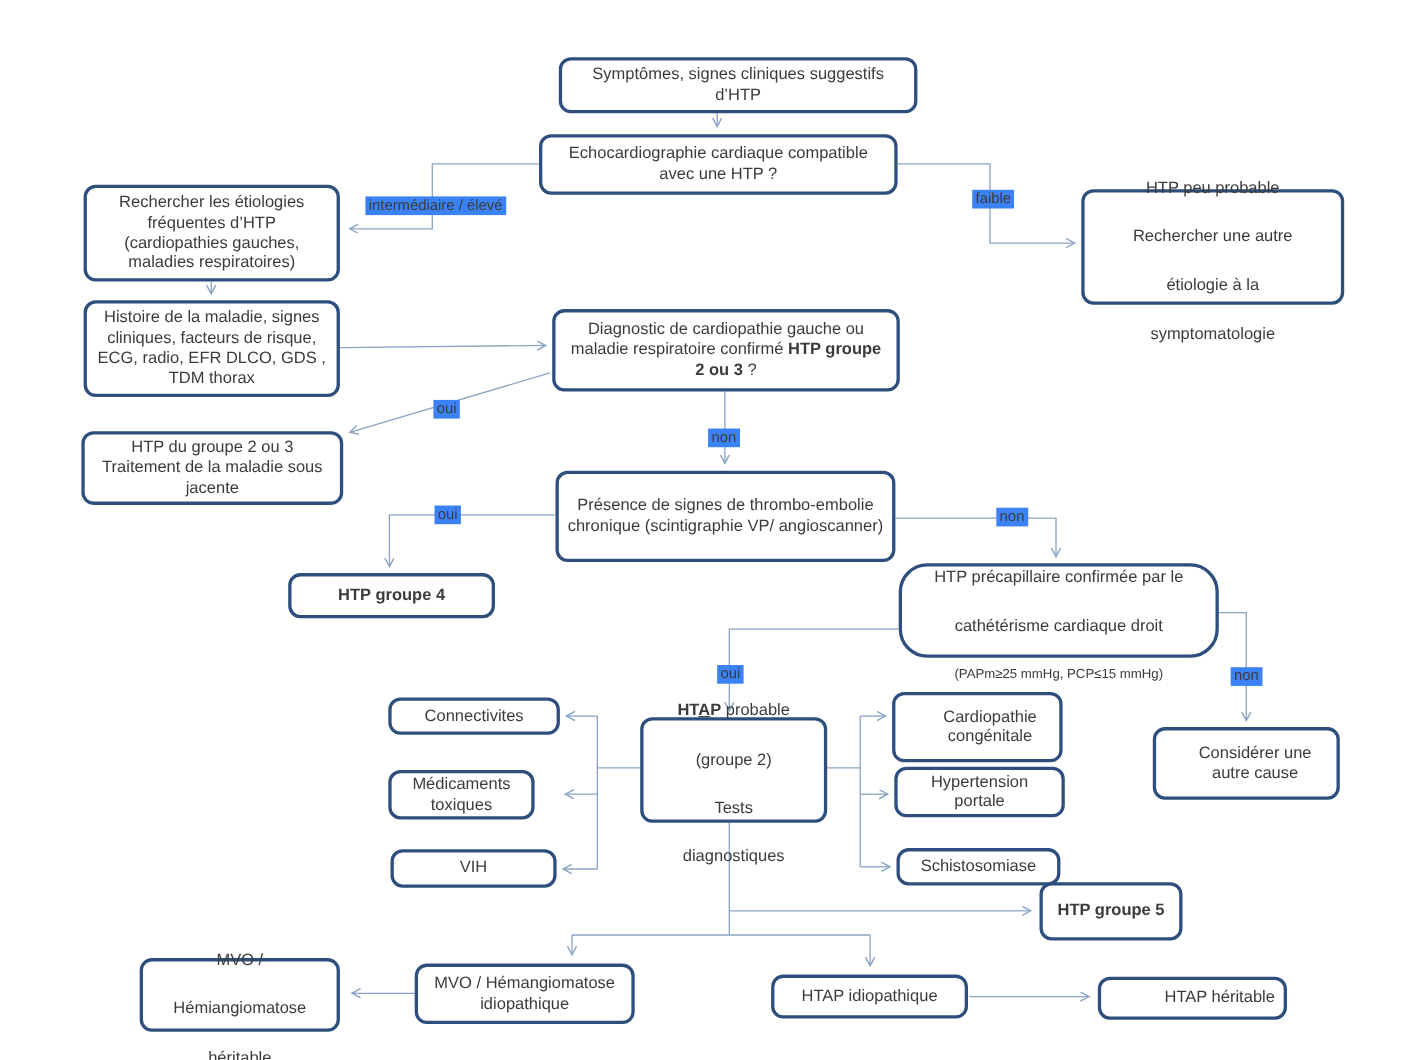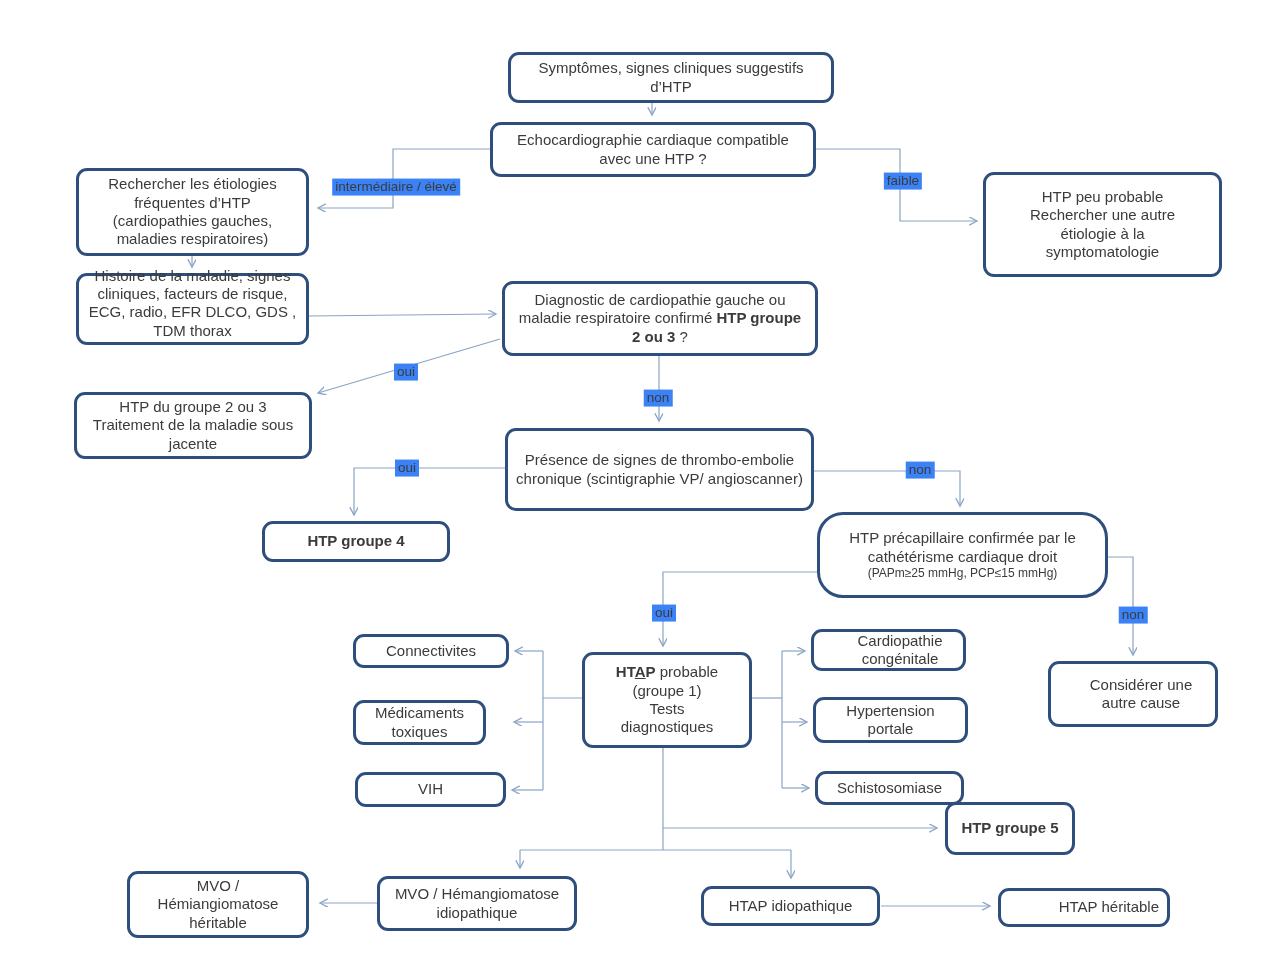--- a/index.html
+++ b/index.html
@@ -7,21 +7,21 @@
     position:relative;width:1280px;height:964px;background:#ffffff;
     font-family:"Liberation Sans", sans-serif;color:#3b3b3b;overflow:hidden;
   }
   #connectors{position:absolute;left:0;top:0;width:1280px;height:964px;}
   .node{
     position:absolute;box-sizing:border-box;
     border:3px solid #2e4f7d;border-radius:11px;background:#ffffff;
     display:flex;align-items:center;justify-content:center;
     text-align:center;font-size:15px;line-height:1.22;padding:2px 8px;
   }
-  .node .ln{display:block;}
+  .node .ln{display:block;margin-top:26px;}
   .bold{font-weight:bold;}
   .u{text-decoration:underline;}
   .small{font-size:12px;letter-spacing:0;}
   .edge-label{
     position:absolute;transform:translate(-50%,-50%);
     font-size:13.5px;background:#3b82f6;padding:0 3px;white-space:nowrap;
     text-align:center;line-height:1.25;
   }
 </style>
 </head>
@@ -72,21 +72,21 @@
   </div>
 
   <div class="node" style="left:490px;top:122px;width:326px;height:55px;">
     <span>Echocardiographie cardiaque compatible avec une HTP ?</span>
   </div>
 
   <div class="node" style="left:76px;top:168px;width:233px;height:88px;">
     <span>Rechercher les étiologies fréquentes d’HTP (cardiopathies gauches, maladies respiratoires)</span>
   </div>
 
-  <div class="node" style="left:76px;top:273px;width:233px;height:72px;align-items:flex-end;">
+  <div class="node" style="left:76px;top:273px;width:233px;height:88px;">
     <span>Histoire de la maladie, signes cliniques, facteurs de risque, ECG, radio, EFR DLCO, GDS , TDM thorax</span>
   </div>
 
   <div class="node" style="left:983px;top:172px;width:239px;height:105px;">
     <span>
       <span class="ln">HTP peu probable</span>
       <span class="ln">Rechercher une autre</span>
       <span class="ln">étiologie à la</span>
       <span class="ln">symptomatologie</span>
     </span>
@@ -112,39 +112,39 @@
     <span>
       <span class="ln">HTP précapillaire confirmée par le</span>
       <span class="ln">cathétérisme cardiaque droit</span>
       <span class="ln small">(PAPm≥25 mmHg,  PCP≤15 mmHg)</span>
     </span>
   </div>
 
   <div class="node" style="left:582px;top:652px;width:170px;height:96px;">
     <span>
       <span class="ln"><span class="bold">HT</span><span class="bold u">A</span><span class="bold">P</span><span> probable</span></span>
-      <span class="ln">(groupe 1)</span>
+      <span class="ln">(groupe 2)</span>
       <span class="ln">Tests</span>
       <span class="ln">diagnostiques</span>
     </span>
   </div>
 
   <div class="node" style="left:353px;top:634px;width:156px;height:34px;">
     <span>Connectivites</span>
   </div>
 
   <div class="node" style="left:353px;top:700px;width:133px;height:45px;">
     <span>Médicaments toxiques</span>
   </div>
 
   <div class="node" style="left:355px;top:772px;width:151px;height:35px;">
     <span>VIH</span>
   </div>
 
-  <div class="node" style="left:811px;top:629px;width:155px;height:42px;padding-left:31px;">
+  <div class="node" style="left:811px;top:629px;width:155px;height:64px;padding-left:31px;">
     <span>Cardiopathie congénitale</span>
   </div>
 
   <div class="node" style="left:813px;top:697px;width:155px;height:46px;">
     <span>Hypertension portale</span>
   </div>
 
   <div class="node" style="left:815px;top:771px;width:149px;height:34px;">
     <span>Schistosomiase</span>
   </div>

